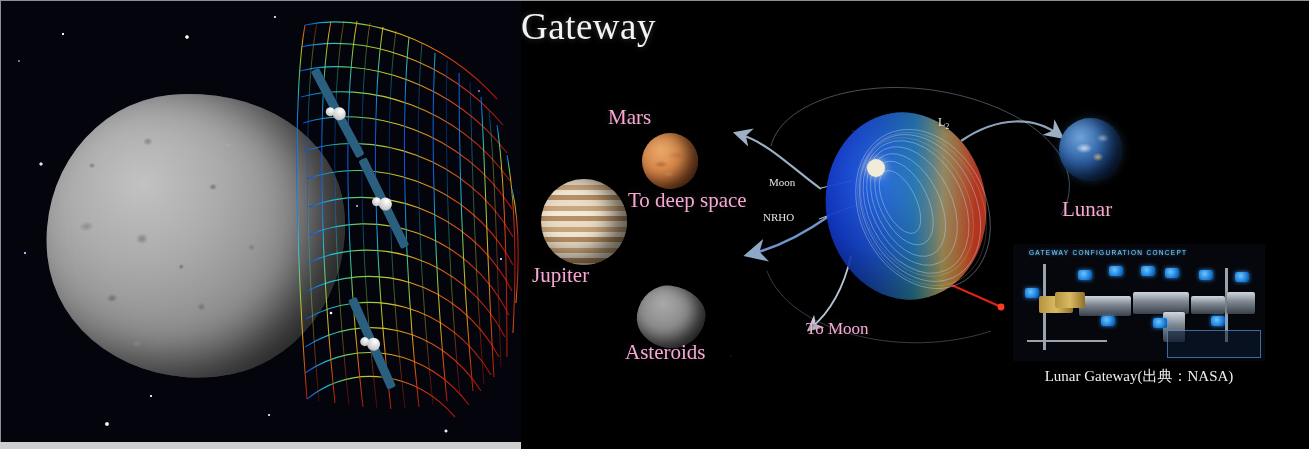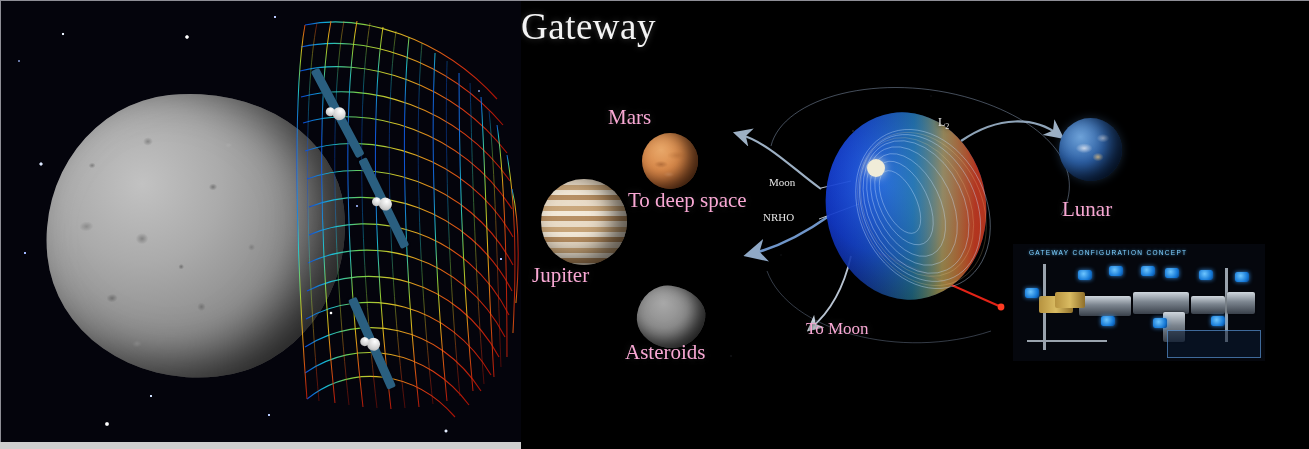--- a/index.html
+++ b/index.html
@@ -339,15 +339,16 @@
       <div class="cal" style="left:96px;top:22px;"></div>
       <div class="cal" style="left:128px;top:22px;"></div>
       <div class="cal" style="left:152px;top:24px;"></div>
       <div class="cal" style="left:186px;top:26px;"></div>
       <div class="cal" style="left:222px;top:28px;"></div>
       <div class="cal" style="left:88px;top:72px;"></div>
       <div class="cal" style="left:140px;top:74px;"></div>
       <div class="cal" style="left:198px;top:72px;"></div>
       <div class="legend"></div>
     </div>
+    <div id="gateway-caption">Lunar Gateway(出典：NASA)</div>
 
   </div>
 </div>
 
 </body></html>

